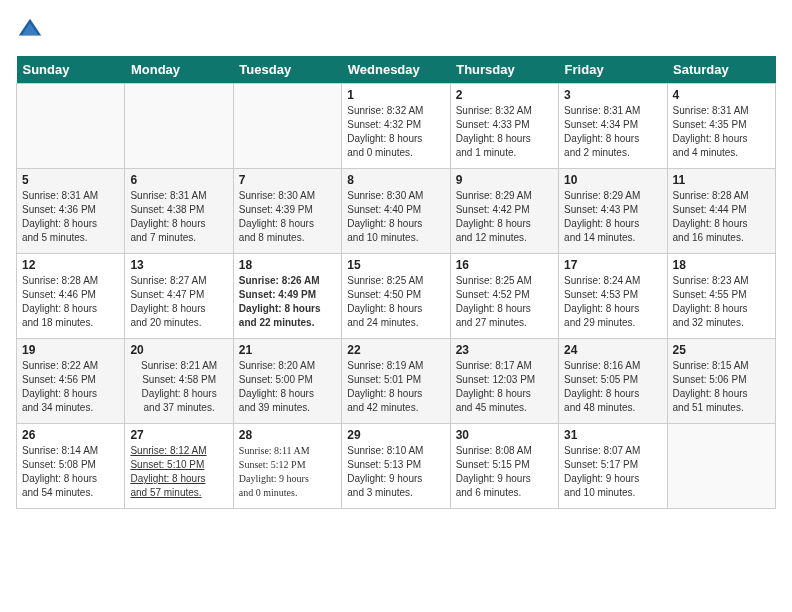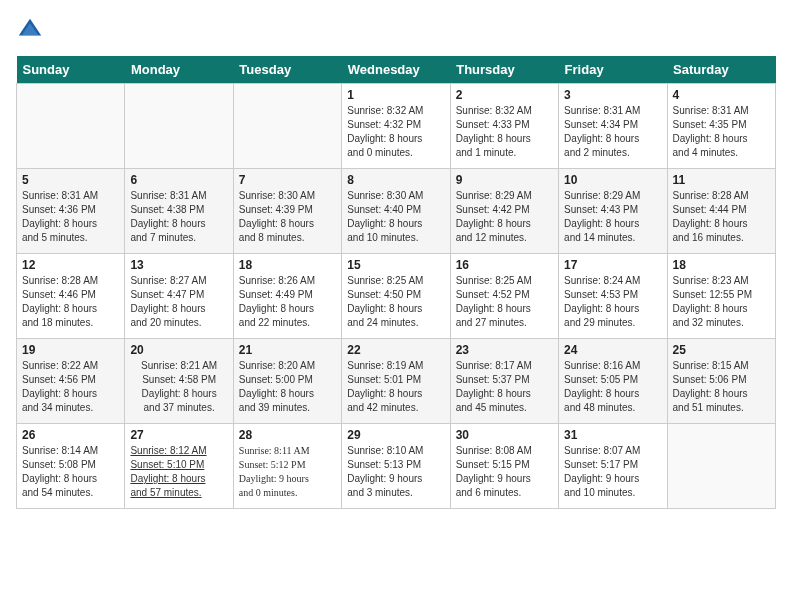--- a/index.html
+++ b/index.html
@@ -227,21 +227,21 @@
           </td>
           <td>
             <span class="day-num">13</span>
             <div class="cell-text" style="white-space: pre-line;">Sunrise: 8:27 AM
 Sunset: 4:47 PM
 Daylight: 8 hours
 and 20 minutes.</div>
           </td>
           <td>
             <span class="day-num">18</span>
-            <div class="cell-text" style="white-space: pre-line;">Sunrise: 8:26 AM
+            <div class="cell-text" style="white-space: pre-line; font-weight: bold;">Sunrise: 8:26 AM
 Sunset: 4:49 PM
 Daylight: 8 hours
 and 22 minutes.</div>
           </td>
           <td>
             <span class="day-num">15</span>
             <div class="cell-text" style="white-space: pre-line;">Sunrise: 8:25 AM
 Sunset: 4:50 PM
 Daylight: 8 hours
 and 24 minutes.</div>
@@ -256,21 +256,21 @@
           <td>
             <span class="day-num">17</span>
             <div class="cell-text" style="white-space: pre-line;">Sunrise: 8:24 AM
 Sunset: 4:53 PM
 Daylight: 8 hours
 and 29 minutes.</div>
           </td>
           <td>
             <span class="day-num">18</span>
             <div class="cell-text" style="white-space: pre-line;">Sunrise: 8:23 AM
-Sunset: 12:55 PM
+Sunset: 4:55 PM
 Daylight: 8 hours
 and 32 minutes.</div>
           </td>
         </tr>
         <tr>
           <td>
             <span class="day-num">19</span>
             <div class="cell-text" style="white-space: pre-line;">Sunrise: 8:22 AM
 Sunset: 4:56 PM
 Daylight: 8 hours
@@ -293,21 +293,21 @@
           <td>
             <span class="day-num">22</span>
             <div class="cell-text" style="white-space: pre-line;">Sunrise: 8:19 AM
 Sunset: 5:01 PM
 Daylight: 8 hours
 and 42 minutes.</div>
           </td>
           <td>
             <span class="day-num">23</span>
             <div class="cell-text" style="white-space: pre-line;">Sunrise: 8:17 AM
-Sunset: 5:37 PM
+Sunset: 12:03 PM
 Daylight: 8 hours
 and 45 minutes.</div>
           </td>
           <td>
             <span class="day-num">24</span>
             <div class="cell-text" style="white-space: pre-line;">Sunrise: 8:16 AM
 Sunset: 5:05 PM
 Daylight: 8 hours
 and 48 minutes.</div>
           </td>

